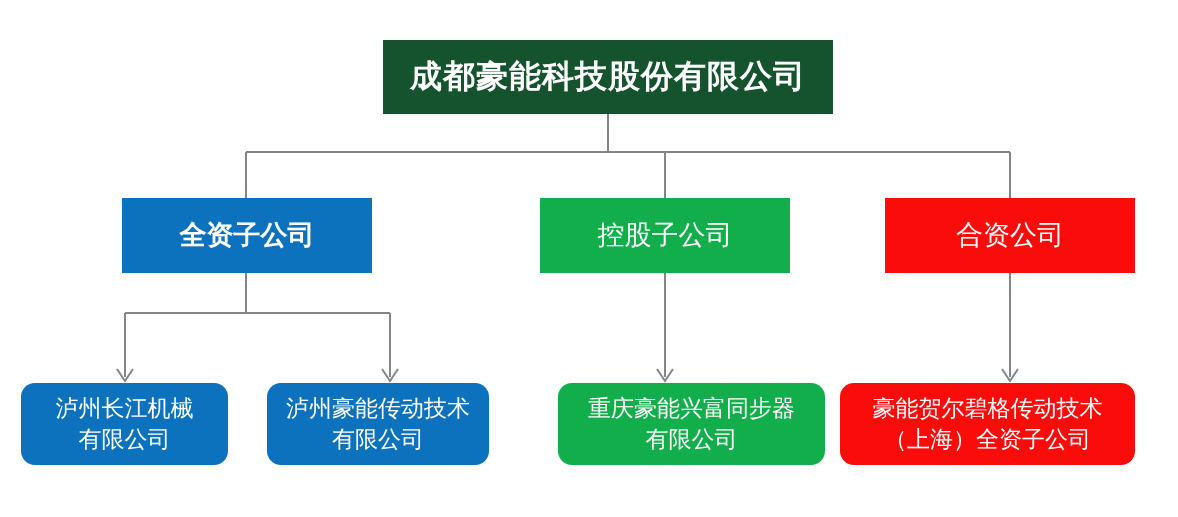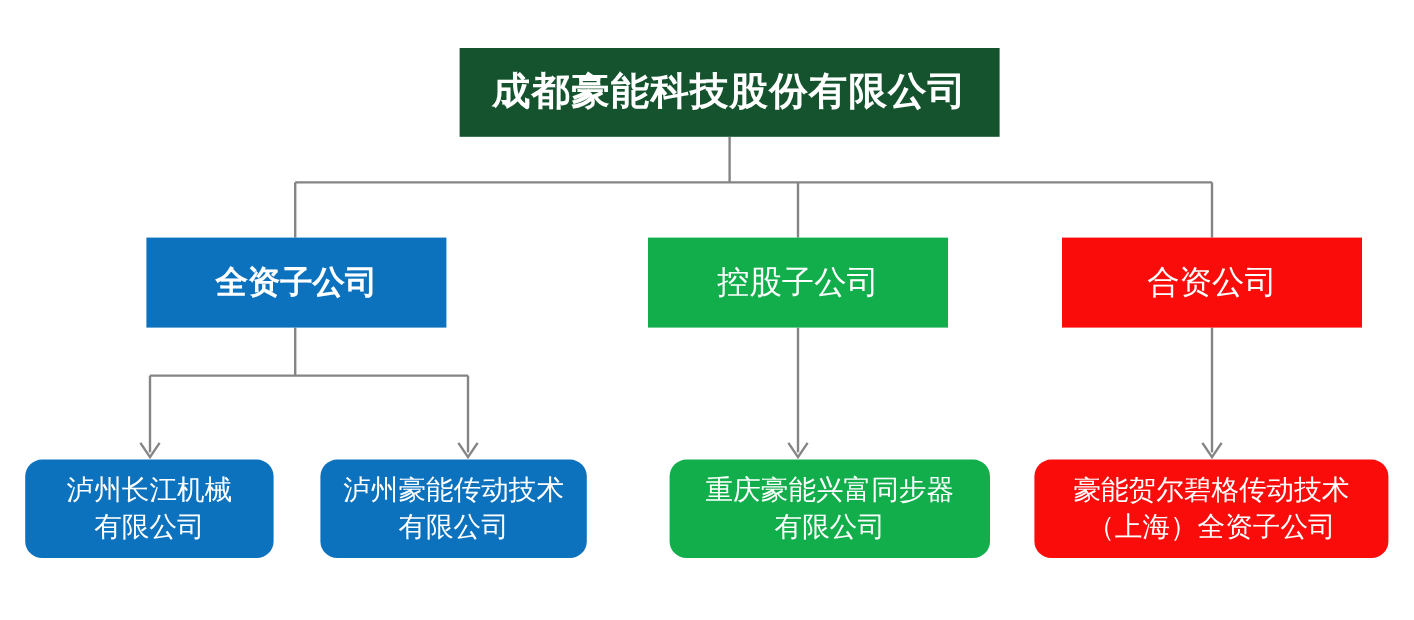--- a/index.html
+++ b/index.html
@@ -52,21 +52,21 @@
   .node.cat-1 { left: 540px; }
   .node.cat-2 { left: 885px; }
   .node.leaf {
     top: 383px; height: 82px;
     font-size: 23px;
     border-radius: 14px;
   }
   .node.leaf-0 { left: 21px;  width: 207px; }
   .node.leaf-1 { left: 267px; width: 222px; }
   .node.leaf-2 { left: 558px; width: 267px; }
-  .node.leaf-3 { left: 862px; width: 295px; text-align: right; }
+  .node.leaf-3 { left: 840px; width: 295px; text-align: right; }
 </style>
 </head>
 <body>
 
 <div class="canvas">
 
   <svg class="connectors" viewBox="0 0 1178 517" xmlns="http://www.w3.org/2000/svg" aria-hidden="true">
 
     <path d="M608 114 V152"></path>
 

